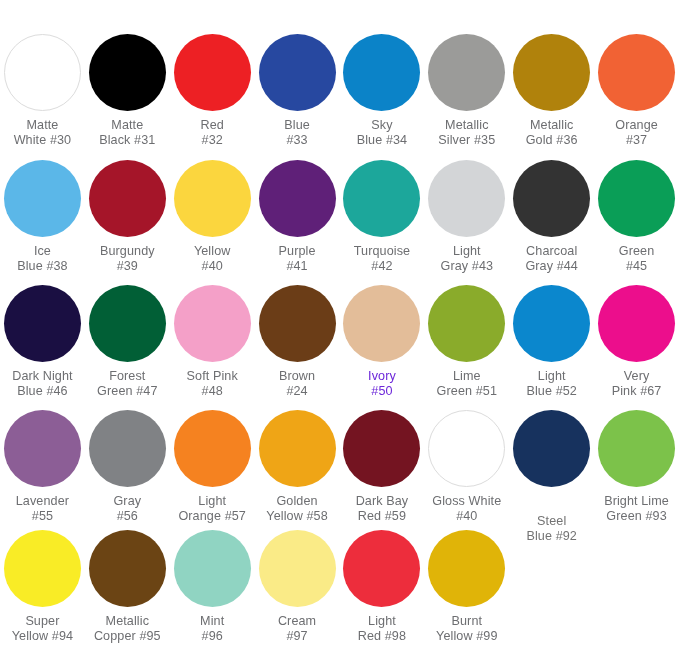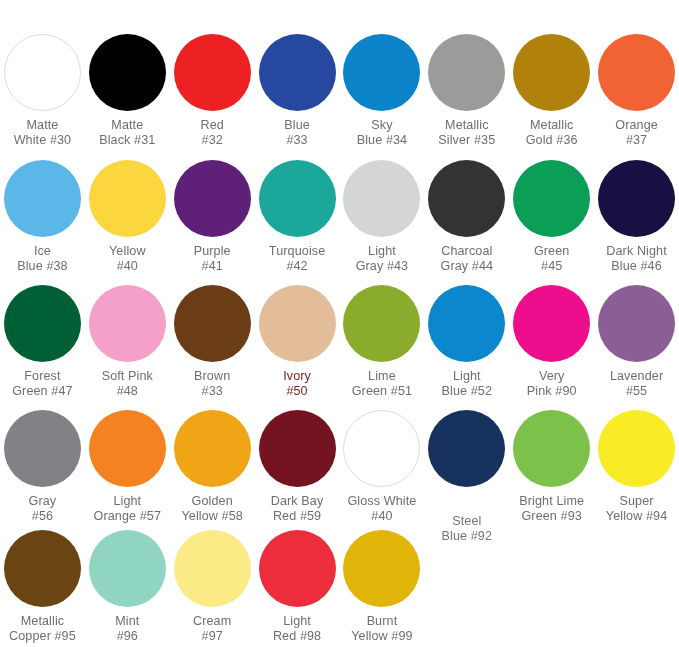--- a/index.html
+++ b/index.html
@@ -95,20 +95,25 @@
       <div class="swatch-disc" style="background: rgb(241, 98, 52);"></div>
       <div class="swatch-label" style="color: rgb(109, 110, 113);">Orange
 #37</div>
     </div>
     <div class="swatch">
       <div class="swatch-disc" style="background: rgb(91, 183, 232);"></div>
       <div class="swatch-label" style="color: rgb(109, 110, 113);">Ice
 Blue #38</div>
     </div>
     <div class="swatch">
+      <div class="swatch-disc" style="background: rgb(165, 21, 41);"></div>
+      <div class="swatch-label" style="color: rgb(109, 110, 113);">Burgundy
+#39</div>
+    </div>
+    <div class="swatch">
       <div class="swatch-disc" style="background: rgb(251, 214, 62);"></div>
       <div class="swatch-label" style="color: rgb(109, 110, 113);">Yellow
 #40</div>
     </div>
     <div class="swatch">
       <div class="swatch-disc" style="background: rgb(95, 32, 120);"></div>
       <div class="swatch-label" style="color: rgb(109, 110, 113);">Purple
 #41</div>
     </div>
     <div class="swatch">
@@ -142,41 +147,41 @@
 Green #47</div>
     </div>
     <div class="swatch">
       <div class="swatch-disc" style="background: rgb(244, 160, 200);"></div>
       <div class="swatch-label" style="color: rgb(109, 110, 113);">Soft Pink
 #48</div>
     </div>
     <div class="swatch">
       <div class="swatch-disc" style="background: rgb(107, 61, 23);"></div>
       <div class="swatch-label" style="color: rgb(109, 110, 113);">Brown
-#33</div>
+#24</div>
     </div>
     <div class="swatch">
       <div class="swatch-disc" style="background: rgb(227, 189, 153);"></div>
-      <div class="swatch-label" style="color: #7f1d1d;">Ivory
+      <div class="swatch-label" style="color: #6d28d9;">Ivory
 #50</div>
     </div>
     <div class="swatch">
       <div class="swatch-disc" style="background: rgb(138, 171, 43);"></div>
       <div class="swatch-label" style="color: rgb(109, 110, 113);">Lime
 Green #51</div>
     </div>
     <div class="swatch">
       <div class="swatch-disc" style="background: rgb(11, 135, 205);"></div>
       <div class="swatch-label" style="color: rgb(109, 110, 113);">Light
 Blue #52</div>
     </div>
     <div class="swatch">
       <div class="swatch-disc" style="background: rgb(236, 14, 140);"></div>
       <div class="swatch-label" style="color: rgb(109, 110, 113);">Very
-Pink #90</div>
+Pink #67</div>
     </div>
     <div class="swatch">
       <div class="swatch-disc" style="background: rgb(140, 94, 150);"></div>
       <div class="swatch-label" style="color: rgb(109, 110, 113);">Lavender
 #55</div>
     </div>
     <div class="swatch">
       <div class="swatch-disc" style="background: rgb(128, 130, 133);"></div>
       <div class="swatch-label" style="color: rgb(109, 110, 113);">Gray
 #56</div>

